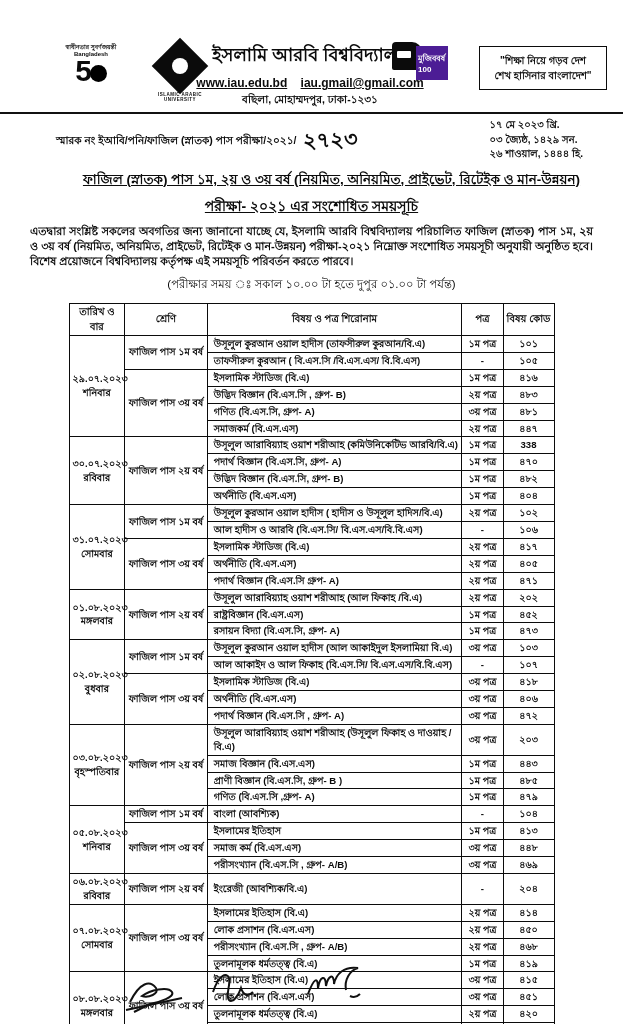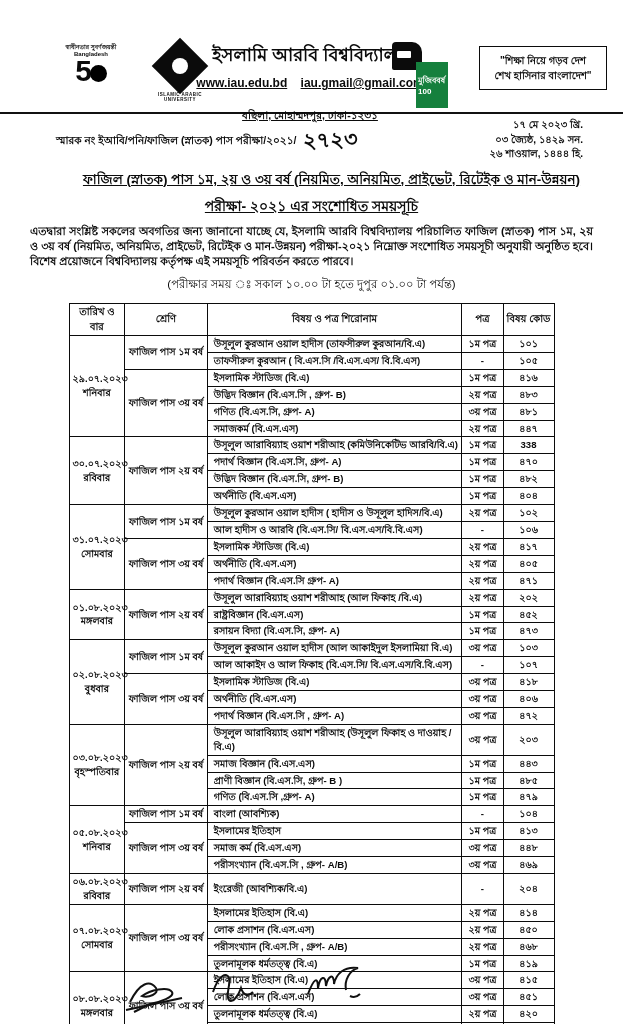--- a/index.html
+++ b/index.html
@@ -18,32 +18,32 @@
   .seal { position:absolute; left:148px; top:40px; width:64px; height:62px; }
   .seal .diamond { position:absolute; left:12px; top:6px; width:40px; height:40px; background:#0b0b0b; transform:rotate(45deg); }
   .seal .inner { position:absolute; left:24px; top:18px; width:16px; height:16px; background:#fff; border-radius:50%; z-index:2;}
   .seal .ring { position:absolute; left:0; right:0; bottom:0; font-size:4.5px; text-align:center; letter-spacing:.5px; font-weight:bold;}
   .center-block { position:absolute; left:160px; width:300px; top:40px; text-align:center; }
   .org1 { font-size:13px; font-weight:bold; }
   .org2 { font-size:18px; font-weight:bold; margin-top:1px; }
   .weblinks { font-size:12px; font-weight:bold; margin-top:4px; }
   .weblinks span { text-decoration:underline; }
   .weblinks span + span { margin-left:10px; }
-  .address { font-size:10.5px; font-weight:600; margin-top:18px;text-decoration:underline; }
+  .address { font-size:10.5px; font-weight:600; margin-top:2px; }
   .mujib-logo { position:absolute; left:390px; top:42px; width:58px; height:40px; }
   .mujib-face { position:absolute; left:2px; top:0; width:30px; height:28px; background:#0b0b0b; border-radius:4px 10px 2px 2px; }
   .mujib-face:before { content:""; position:absolute; left:5px; top:9px; width:14px; height:7px; background:#fff; border-radius:1px; }
-  .mujib-txt { position:absolute; left:26px; top:20px; font-size:8px; font-weight:bold; background:#15803d; color:#fff; padding:12px 2px; }
+  .mujib-txt { position:absolute; left:26px; top:4px; font-size:8px; font-weight:bold; background:#4c1d95; color:#fff; padding:6px 2px; }
   .slogan-box { position:absolute; right:16px; top:46px; width:128px; border:1.5px solid #0b0b0b; padding:6px 4px; text-align:center; font-size:10px; font-weight:bold; line-height:1.5; background:#fff; }
   .rule { border:none; border-top:2px solid #111; margin:4px 0 0 0; }
   
   .memo-row { display:flex; justify-content:space-between; padding:4px 26px 0 56px; }
   .memo-left { font-size:10.5px; font-weight:600; padding-top:6px; }
   .memo-no { font-family:"DejaVu Serif",serif; font-size:21px; font-weight:bold; vertical-align:middle; margin-left:4px; transform:rotate(-2deg); display:inline-block; }
-  .memo-dates { font-size:10px; font-weight:600; line-height:1.45; text-align:right; padding-right:14px; }
+  .memo-dates { font-size:10px; font-weight:600; line-height:1.45; text-align:left; padding-right:14px; }
   
   .title { text-align:center; margin-top:7px; font-weight:bold; }
   .title .t1 { font-size:13.5px; text-decoration:underline;margin-left:40px; }
   .title .t2 { font-size:14px; text-decoration:underline; margin-top:3px; }
   .notice { font-size:11px; font-weight:700; line-height:1.38; text-align:justify; padding:5px 30px 0 30px; }
   .exam-time { text-align:center; font-size:11.5px; font-weight:normal; margin-top:7px; }
   
   table.schedule { width:486px; margin:8px auto 0 auto; border-collapse:collapse; table-layout:fixed; }
   .schedule th, .schedule td { border:1px solid #0b0b0b; font-size:9.6px; font-weight:600; text-align:center; vertical-align:middle; padding:1px 3px; line-height:1.45; }
   .schedule th { height:22px; font-size:10px; font-weight:bold; }

